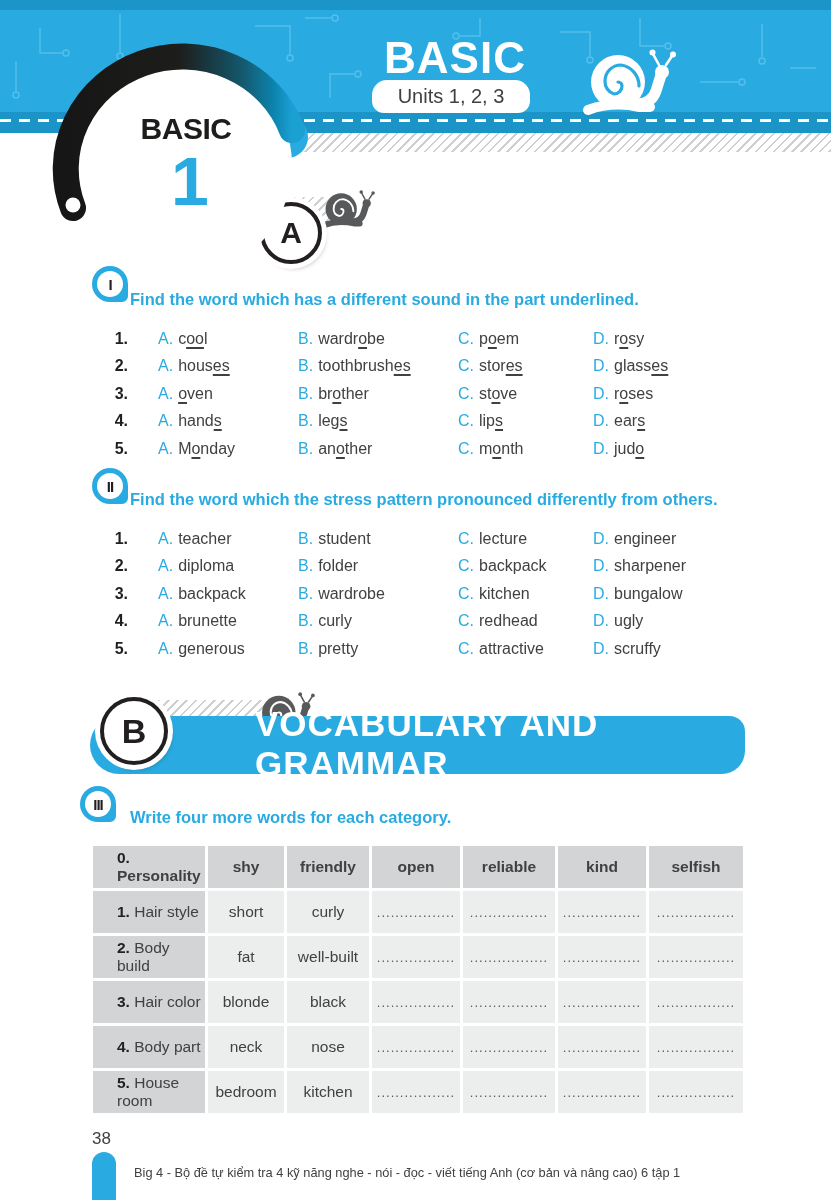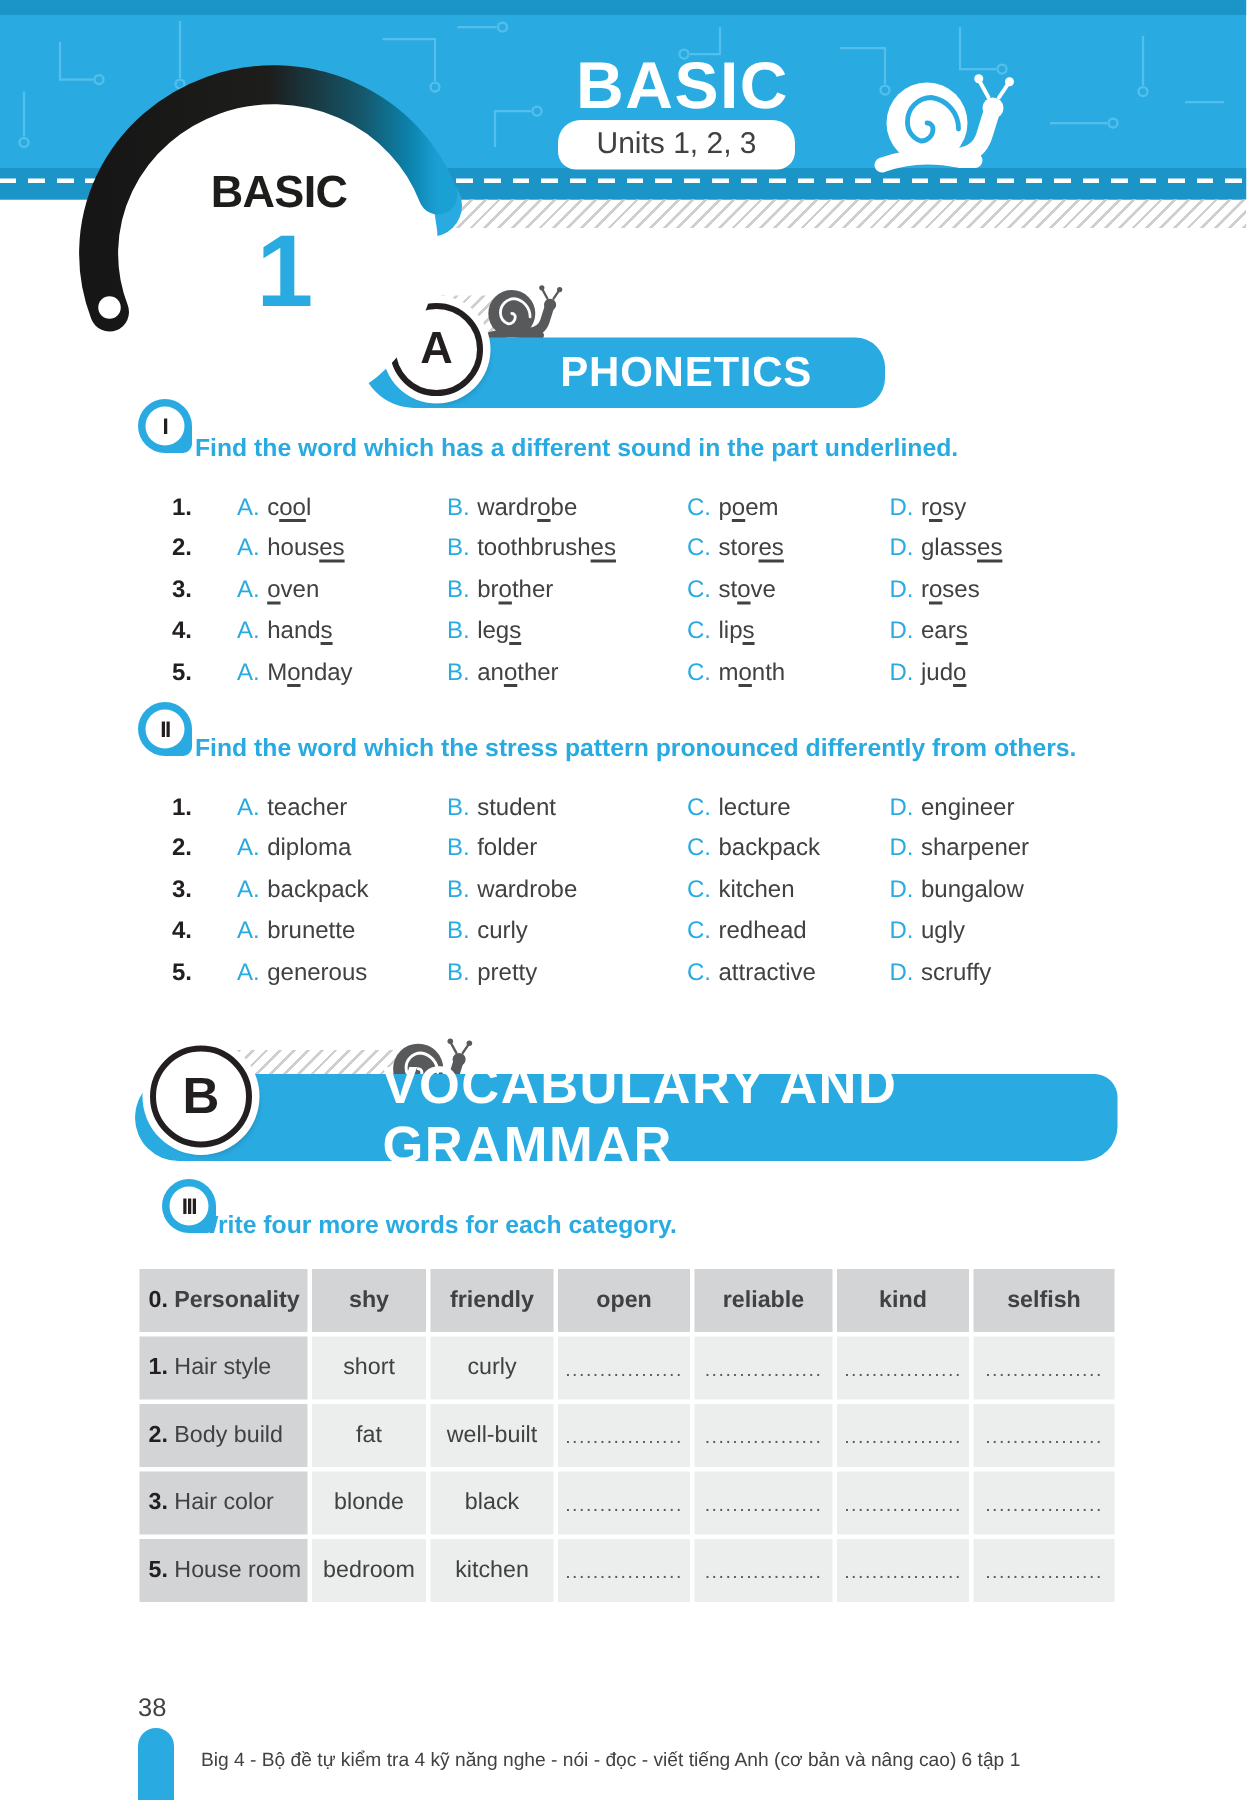--- a/index.html
+++ b/index.html
@@ -52,41 +52,41 @@
   .circle-a{left:260px;top:202px;width:54px;height:54px;font-size:30px;}
   .circle-b{left:100px;top:697px;width:60px;height:60px;font-size:34px;}
 
   
   .marker{position:absolute;width:36px;height:36px;background:#29abe2;border-radius:50% 50% 6px 50%;z-index:1;}
   .marker::before{content:"";position:absolute;inset:5px;background:#fff;border-radius:50%;}
   .marker span{position:absolute;inset:0;display:flex;align-items:center;justify-content:center;
       font-size:15px;font-weight:bold;color:#231f20;letter-spacing:-1px;}
   .marker-1{left:92px;top:266px;}
   .marker-2{left:92px;top:468px;}
-  .marker-3{left:108px;top:786px;text-align:right;}
+  .marker-3{left:80px;top:786px;text-align:right;}
   .instruction{position:absolute;font-size:16.5px;font-weight:bold;color:#29abe2;}
   .instr-1{left:130px;top:290px;}
   .instr-2{left:130px;top:490px;}
   .instr-3{left:130px;top:808px;}
 
   
   .ex-rows{position:absolute;left:90px;width:720px;}
   .ex1-rows{top:330px;}
   .ex2-rows{top:530px;}
   .ex-row{display:grid;grid-template-columns:68px 140px 160px 135px auto;align-items:baseline;height:27.4px;}
   .ex-row .num{text-align:right;padding-right:30px;font-weight:bold;color:#231f20;font-size:16px;}
   .opt{font-size:16px;color:#414042;}
   .opt .lab{color:#29abe2;margin-right:5px;}
   .opt u{text-decoration:underline;text-underline-offset:3px;text-decoration-thickness:1.5px;}
 
   
   .vocab-wrap{position:absolute;left:90px;top:843px;width:658px;}
   table.vocab{border-collapse:separate;border-spacing:3px;width:656px;table-layout:fixed;}
   table.vocab td{height:40px;background:#eceded;font-size:15.5px;color:#414042;text-align:center;vertical-align:middle;}
-  table.vocab td.cat{background:#d2d4d5;text-align:left;padding-left:6px;}
+  table.vocab td.cat{background:#d2d4d5;text-align:left;padding-left:24px;}
   table.vocab td.cat b{color:#231f20;}
   table.vocab tr.head td{background:#d2d4d5;font-weight:bold;}
   table.vocab td.dots{font-size:13px;letter-spacing:1px;color:#58595b;}
 
   
   .page-number{position:absolute;left:92px;top:1129px;font-size:17px;color:#414042;}
   .book-title{position:absolute;left:134px;top:1133px;font-size:12.8px;color:#414042;margin-top:32px;}
   .bottom-tab{position:absolute;left:92px;top:1152px;width:24px;height:48px;background:#29abe2;border-radius:12px 12px 0 0;}
 </style>
 </head>
@@ -170,23 +170,20 @@
     <path d="M10 64 Q 34 55 62 61 L 72 61" stroke="#58595b" stroke-width="10" fill="none" stroke-linecap="round"></path>
     <path d="M60 58 Q 74 57 78 45 L 83 29" stroke="#58595b" stroke-width="11" fill="none" stroke-linecap="round"></path>
     <circle cx="84" cy="26" r="7" fill="#58595b"></circle>
     <path d="M81 19 L 75 8" stroke="#58595b" stroke-width="2.6" stroke-linecap="round" fill="none"></path>
     <path d="M88 19 L 94 10" stroke="#58595b" stroke-width="2.6" stroke-linecap="round" fill="none"></path>
     <circle cx="74.5" cy="6.5" r="3" fill="#58595b"></circle>
     <circle cx="95" cy="8.5" r="3" fill="#58595b"></circle>
     <circle cx="40" cy="36" r="27" fill="#58595b"></circle>
     <path d="M40 36 a4 4 0 0 1 4 4 a8 8 0 0 1 -8 8 a13 13 0 0 1 -9 -13 a16 16 0 0 1 16 -16 a21 21 0 0 1 18 21" stroke="#ffffff" stroke-width="3.2" fill="none" stroke-linecap="round"></path>
   </svg>
-  <div class="banner banner-a">
-    <div class="banner-text">PHONETICS</div>
-  </div>
   <div class="letter-circle circle-a">A</div>
 
   <div class="marker marker-1">
       <span>I</span>
     </div>
   <div class="instruction instr-1">Find the word which has a different sound in the part underlined.</div>
   <div class="ex-rows ex1-rows" id="ex1-rows">
       <div class="ex-row">
         <span class="num">1.</span>
         <span class="opt"><span class="lab">A.</span><span>c<u>oo</u>l</span></span>
@@ -330,20 +327,29 @@
           <tr>
             <td class="cat"><b>3.</b> Hair color</td>
             <td>blonde</td>
             <td>black</td>
             <td class="dots">.................</td>
             <td class="dots">.................</td>
             <td class="dots">.................</td>
             <td class="dots">.................</td>
           </tr>
           <tr>
+            <td class="cat"><b>4.</b> Body part</td>
+            <td>neck</td>
+            <td>nose</td>
+            <td class="dots">.................</td>
+            <td class="dots">.................</td>
+            <td class="dots">.................</td>
+            <td class="dots">.................</td>
+          </tr>
+          <tr>
             <td class="cat"><b>5.</b> House room</td>
             <td>bedroom</td>
             <td>kitchen</td>
             <td class="dots">.................</td>
             <td class="dots">.................</td>
             <td class="dots">.................</td>
             <td class="dots">.................</td>
           </tr>
         </tbody>
     </table>

